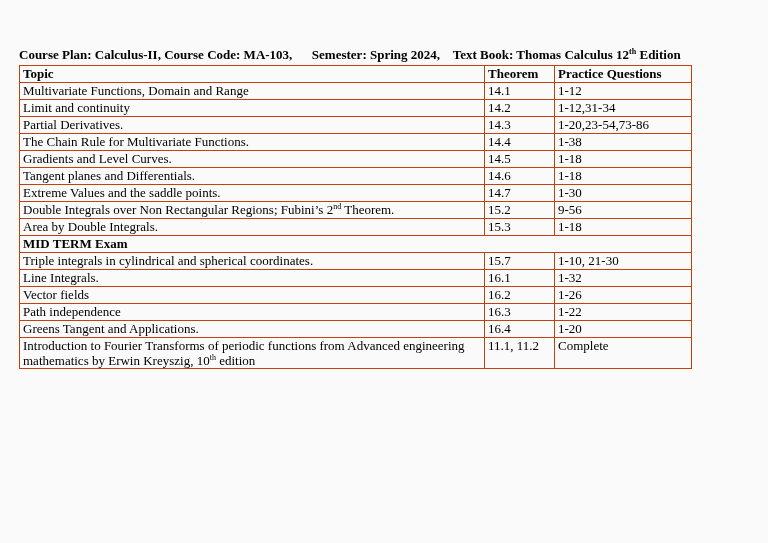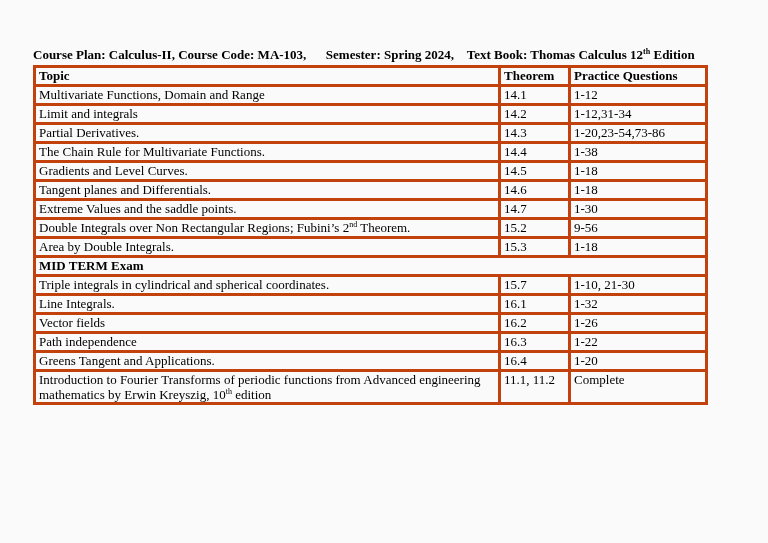--- a/index.html
+++ b/index.html
@@ -9,21 +9,21 @@
   body {
     width: 768px;
     height: 543px;
     background: #fafafa;
     font-family: "Liberation Serif", serif;
     color: #000;
     overflow: hidden;
   }
   .doc {
     padding-top: 47px;
-    padding-left: 33px;
+    padding-left: 19px;
     padding-right: 33px;
   }
   .doc-title {
     font-weight: bold;
     font-size: 13px;
     line-height: 16px;
     margin-bottom: 2px;
     white-space: pre-wrap;
   }
   .doc-title sup, td sup {
@@ -31,21 +31,21 @@
     vertical-align: super;
     line-height: 0;
   }
   table.course-table {
     border-collapse: collapse;
     width: 672px;
     table-layout: fixed;
   }
   table.course-table th,
   table.course-table td {
-    border: 3px solid #c2410c;
+    border: 1px solid #c2410c;
     font-size: 13px;
     line-height: 15px;
     padding: 0 3px;
     vertical-align: top;
     text-align: left;
     height: 16px;
     overflow: hidden;
   }
   table.course-table th {
     font-weight: bold;
@@ -78,21 +78,21 @@
         <th>Practice Questions</th>
       </tr>
     </thead>
     <tbody id="course-rows">
         <tr>
           <td><span>Multivariate Functions, Domain and Range</span></td>
           <td>14.1</td>
           <td>1-12</td>
         </tr>
         <tr>
-          <td><span>Limit and integrals</span></td>
+          <td><span>Limit and continuity</span></td>
           <td>14.2</td>
           <td>1-12,31-34</td>
         </tr>
         <tr>
           <td><span>Partial Derivatives.</span></td>
           <td>14.3</td>
           <td>1-20,23-54,73-86</td>
         </tr>
         <tr>
           <td><span>The Chain Rule for Multivariate Functions.</span></td>

